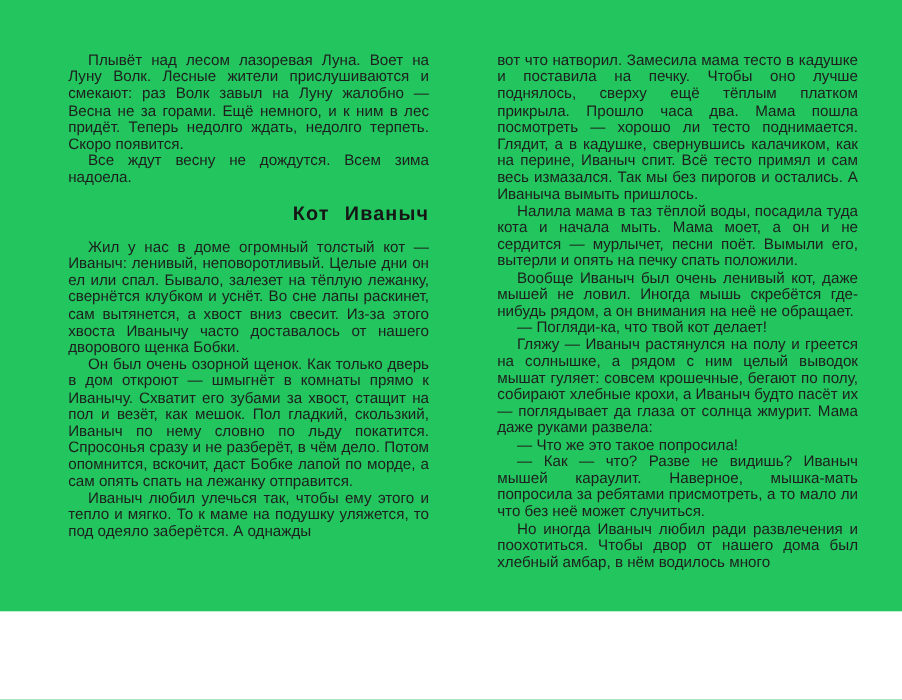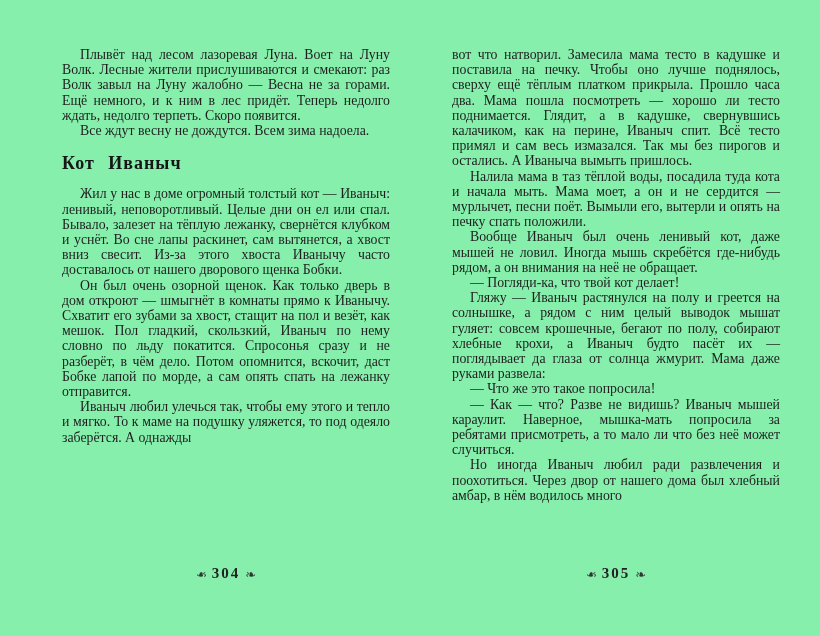--- a/index.html
+++ b/index.html
@@ -1,22 +1,22 @@
 <!DOCTYPE html>
 <html lang="ru"><head>
 <meta charset="utf-8">
 <style>
   html, body { margin: 0; padding: 0; background: #ffffff; }
   .spread {
     position: relative;
     width: 820px;
-    height: 636px;
-    background: #86efac;
+    height: 556px;
+    background: #22c55e;
     overflow: hidden;
-    font-family: Liberation Serif, serif;
+    font-family: Liberation Sans, sans-serif;
     color: #1e1e1e;
   }
   .column {
     position: absolute;
     top: 47px;
     width: 328px;
     font-size: 13.8px;
     line-height: 15.2px;
     text-align: justify;
     hyphens: auto;
@@ -31,21 +31,21 @@
     text-align: right;
     text-indent: 0;
     font-size: 12px;
     letter-spacing: 1.5px;
     color: #3a3a3a;
     margin-top: 22px;
     margin-bottom: 4px;
     word-spacing: 6px;
   }
   .title {
-    text-align: left;
+    text-align: right;
     text-indent: 0;
     font-weight: bold;
     font-size: 18px;
     letter-spacing: 1px;
     word-spacing: 8px;
     color: #161616;
     margin-top: 18px;
     margin-bottom: 15px;
   }
   .pageno {
@@ -86,21 +86,21 @@
     </div>
 
   <div class="column column-right">
       <div class="blk para noindent">вот что натворил. Замесила мама тесто в кадушке и поставила на печку. Чтобы оно лучше поднялось, сверху ещё тёплым платком прикрыла. Прошло часа два. Мама пошла посмотреть — хорошо ли тесто поднимается. Глядит, а в кадушке, свернувшись калачиком, как на перине, Иваныч спит. Всё тесто примял и сам весь измазался. Так мы без пирогов и остались. А Иваныча вымыть пришлось.</div>
       <div class="blk para">Налила мама в таз тёплой воды, посадила туда кота и начала мыть. Мама моет, а он и не сердится — мурлычет, песни поёт. Вымыли его, вытерли и опять на печку спать положили.</div>
       <div class="blk para">Вообще Иваныч был очень ленивый кот, даже мышей не ловил. Иногда мышь скребётся где-нибудь рядом, а он внимания на неё не обращает.</div>
       <div class="blk para">— Погляди-ка, что твой кот делает!</div>
       <div class="blk para">Гляжу — Иваныч растянулся на полу и греется на солнышке, а рядом с ним целый выводок мышат гуляет: совсем крошечные, бегают по полу, собирают хлебные крохи, а Иваныч будто пасёт их — поглядывает да глаза от солнца жмурит. Мама даже руками развела:</div>
       <div class="blk para">— Что же это такое попросила!</div>
       <div class="blk para">— Как — что? Разве не видишь? Иваныч мышей караулит. Наверное, мышка-мать попросила за ребятами присмотреть, а то мало ли что без неё может случиться.</div>
-      <div class="blk para">Но иногда Иваныч любил ради развлечения и поохотиться. Через двор от нашего дома был хлебный амбар, в нём водилось много</div>
+      <div class="blk para">Но иногда Иваныч любил ради развлечения и поохотиться. Чтобы двор от нашего дома был хлебный амбар, в нём водилось много</div>
     </div>
 
   <div class="pageno pageno-left">
     <span class="orn orn-l">❧</span><span class="num">304</span><span class="orn orn-r">❧</span>
   </div>
 
   <div class="pageno pageno-right">
     <span class="orn orn-l">❧</span><span class="num">305</span><span class="orn orn-r">❧</span>
   </div>
 

